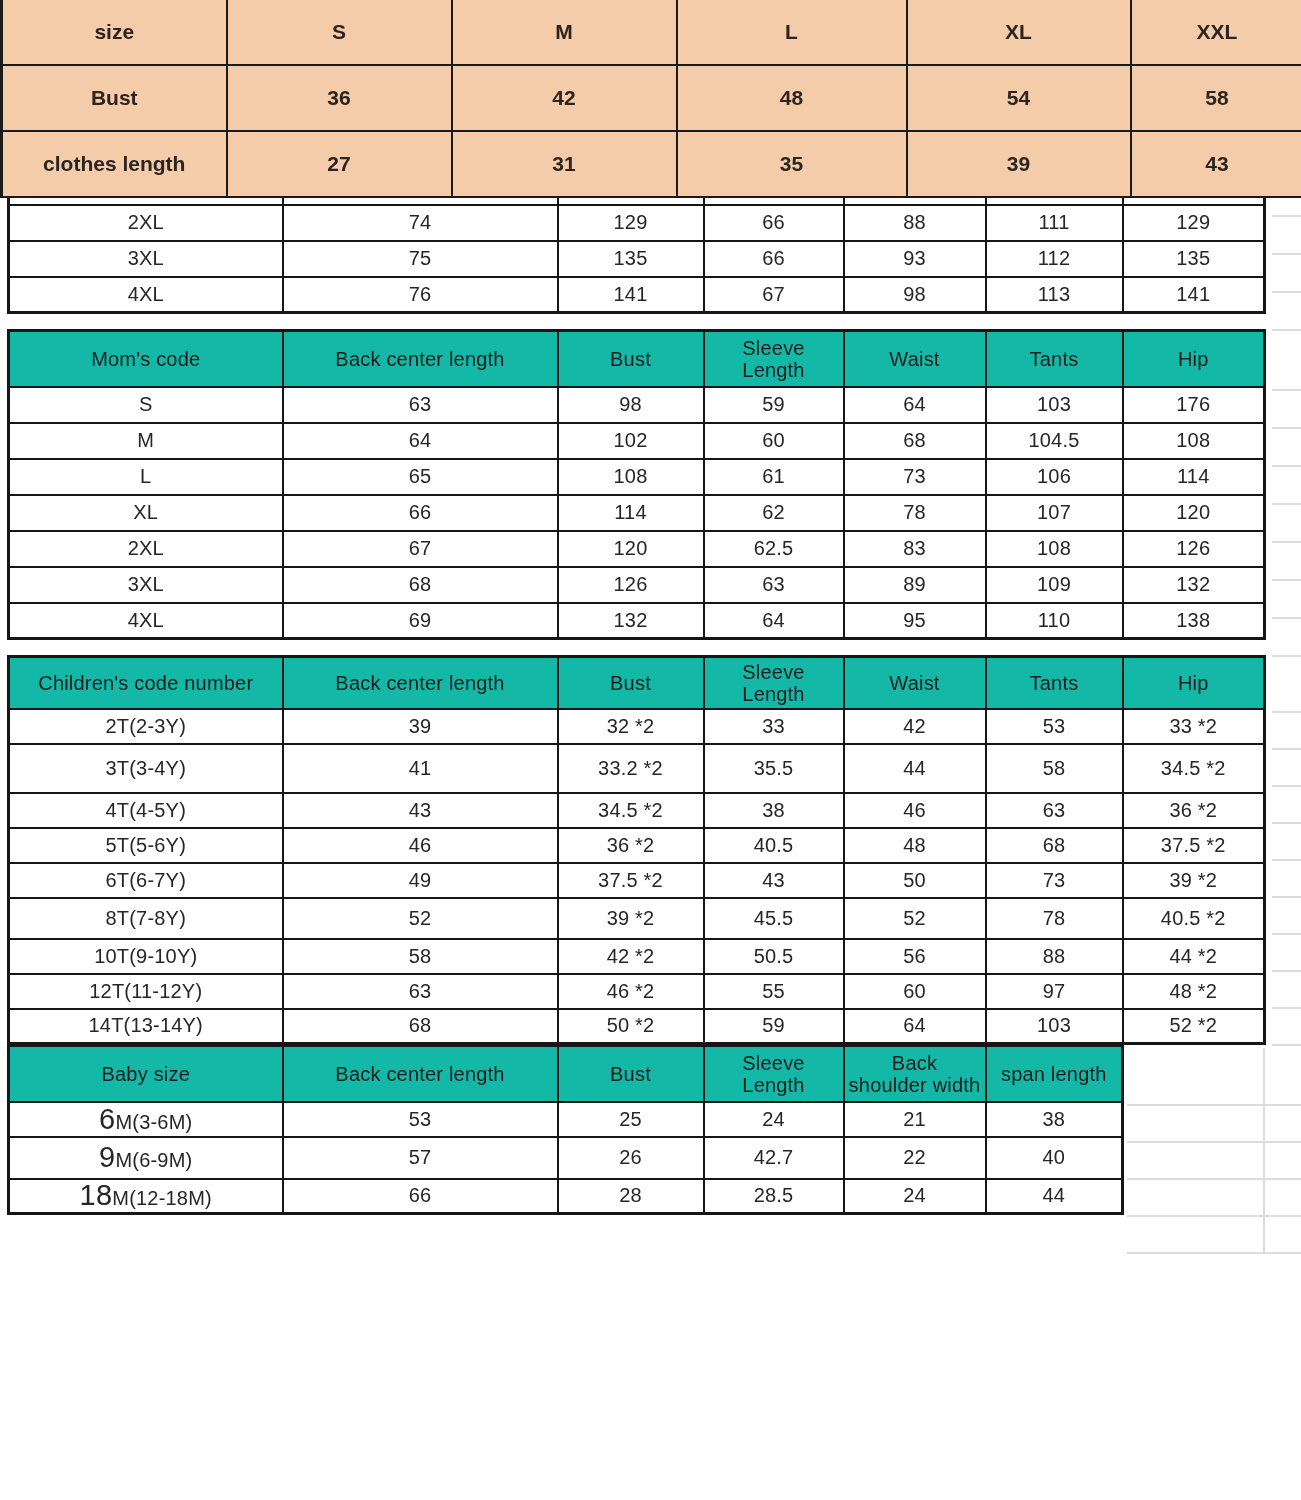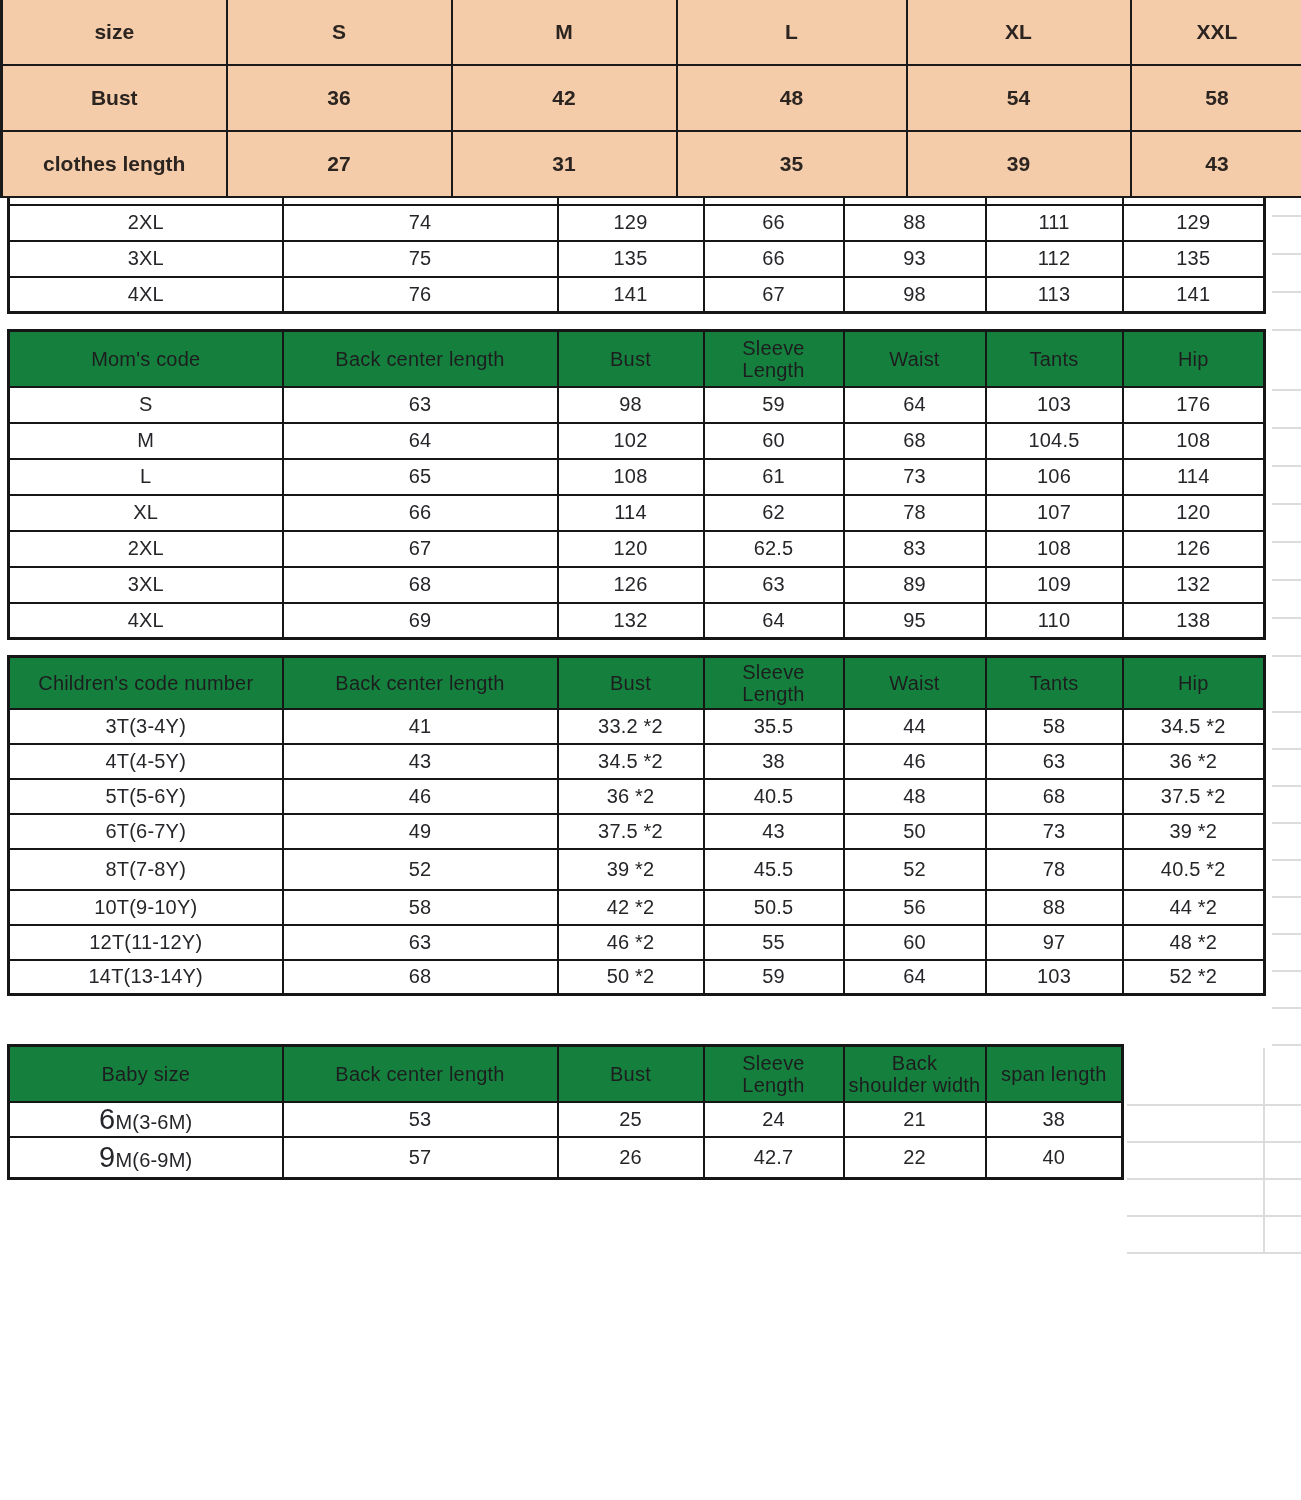--- a/index.html
+++ b/index.html
@@ -11,21 +11,21 @@
   table.sheet{
     position:absolute;border-collapse:collapse;table-layout:fixed;
     border:3px solid #161616;background:#ffffff;
   }
   table.sheet td{
     border:2px solid #161616;text-align:center;vertical-align:middle;
     padding:0;font-size:20px;letter-spacing:.2px;color:#26262a;
     overflow:hidden;
   }
   table.sheet tr.hdr td{
-    background:#15803d;white-space:pre-line;line-height:1.1;font-size:20px;color:#1d1d1f;
+    background:#14b8a6;white-space:pre-line;line-height:1.1;font-size:20px;color:#1d1d1f;
   }
   .c-black{color:#26262a;}
   .c-blue{color:#4a8ace;}
   .c-navy{color:#21355b;}
   .c-red{color:#e9332a;}
   td.baby-label{text-align:left;padding-left:2px;line-height:1;}
   td.baby-label .big{font-size:29px;}
   td.baby-label .rest{font-size:20px;}
   .gridline-h{position:absolute;height:2px;background:#dcdcdc;}
   .gridline-v{position:absolute;width:2px;background:#dcdcdc;}
@@ -241,20 +241,29 @@
             <td>Children's code number</td>
             <td>Back center length</td>
             <td>Bust</td>
             <td>Sleeve
 Length</td>
             <td>Waist</td>
             <td>Tants</td>
             <td>Hip</td>
           </tr>
           <tr style="height: 35px;">
+            <td class="c-blue">2T(2-3Y)</td>
+            <td class="c-blue">39</td>
+            <td class="c-blue">32 *2</td>
+            <td class="c-blue">33</td>
+            <td class="c-blue">42</td>
+            <td class="c-blue">53</td>
+            <td class="c-black">33 *2</td>
+          </tr>
+          <tr style="height: 49px;">
             <td class="c-blue">3T(3-4Y)</td>
             <td class="c-blue">41</td>
             <td class="c-blue">33.2 *2</td>
             <td class="c-blue">35.5</td>
             <td class="c-blue">44</td>
             <td class="c-blue">58</td>
             <td class="c-black">34.5 *2</td>
           </tr>
           <tr style="height: 35px;">
             <td class="c-blue">4T(4-5Y)</td>
@@ -349,20 +358,28 @@
             <td class="c-black">21</td>
             <td class="c-black">38</td>
           </tr>
           <tr style="height: 42px;">
             <td class="baby-label c-black"><span class="big">9</span><span class="rest">M(6-9M)</span></td>
             <td class="c-black">57</td>
             <td class="c-black">26</td>
             <td class="c-black">42.7</td>
             <td class="c-black">22</td>
             <td class="c-black">40</td>
+          </tr>
+          <tr style="height: 35px;">
+            <td class="baby-label c-black"><span class="big">18</span><span class="rest">M(12-18M)</span></td>
+            <td class="c-black">66</td>
+            <td class="c-black">28</td>
+            <td class="c-black">28.5</td>
+            <td class="c-black">24</td>
+            <td class="c-black">44</td>
           </tr>
         </tbody>
       </table>
     </div>
   <div id="gridlines-mount">
       <div class="gridline-h" style="left: 1272px; width: 29px; top: 63px;"></div>
       <div class="gridline-h" style="left: 1272px; width: 29px; top: 101px;"></div>
       <div class="gridline-h" style="left: 1272px; width: 29px; top: 139px;"></div>
       <div class="gridline-h" style="left: 1272px; width: 29px; top: 177px;"></div>
       <div class="gridline-h" style="left: 1272px; width: 29px; top: 215px;"></div>

